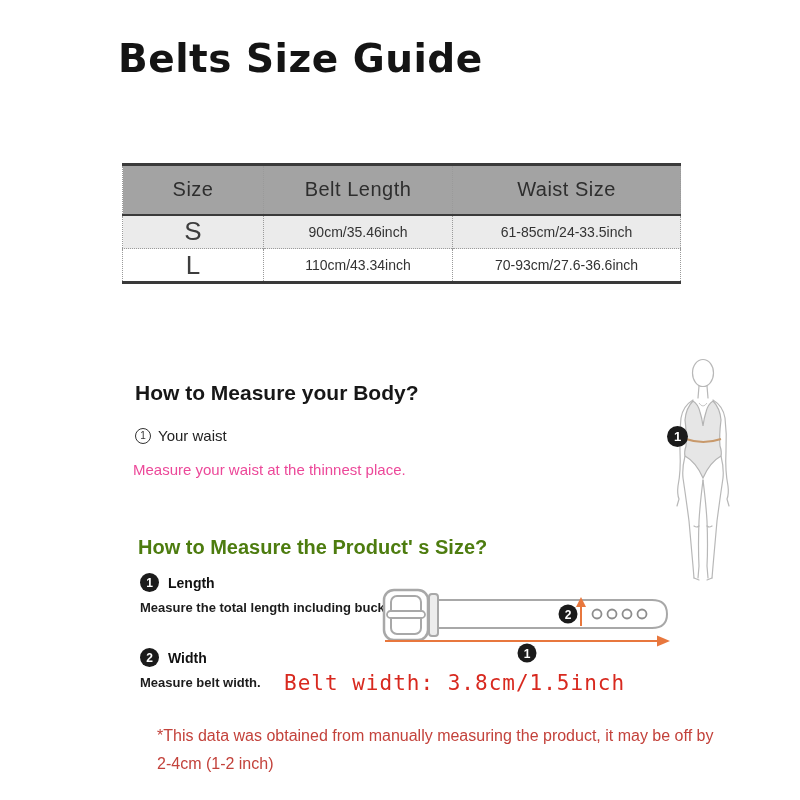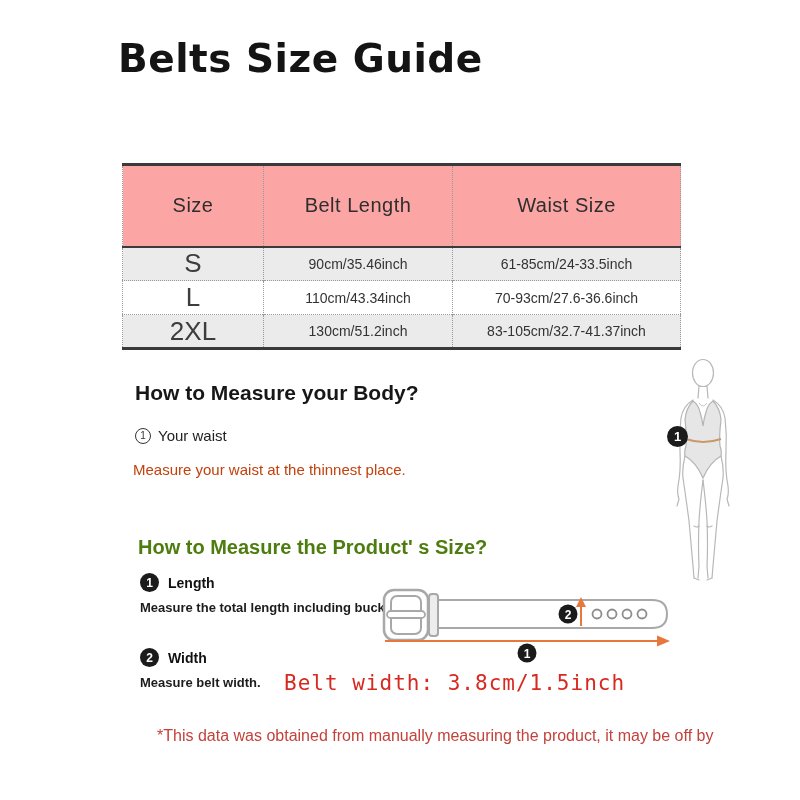--- a/index.html
+++ b/index.html
@@ -16,22 +16,22 @@
   .size-table {
     position:absolute; left:122px; top:163px; width:558px;
     border-collapse:collapse; table-layout:fixed;
     border-top:3px solid #3a3a3a; border-bottom:3px solid #3a3a3a;
     border-left:1px dotted #9a9a9a; border-right:1px dotted #9a9a9a;
   }
   .size-table col.c1 { width:141px; }
   .size-table col.c2 { width:189px; }
   .size-table col.c3 { width:228px; }
   .size-table th {
-    height:82px; font-size:20px; font-weight:400; color:#2e2e2e;
-    border-bottom:2px solid #3a3a3a; background:#fca5a5;
+    height:50px; font-size:20px; font-weight:400; color:#2e2e2e;
+    border-bottom:2px solid #3a3a3a; background:#a3a3a3;
     letter-spacing:0.5px;
   }
   .size-table td {
     height:34px; text-align:center; vertical-align:middle; color:#333;
     font-family:Liberation Sans, sans-serif; font-size:14px;
   }
   .size-table th + th, .size-table td + td { border-left:1px dotted #9a9a9a; }
   .size-table tr.shade td { background:#ebebeb; }
   .size-table tr + tr td { border-top:1px dotted #9a9a9a; }
   .size-table td.size-cell {
@@ -43,21 +43,21 @@
   .body-heading {
     position:absolute; left:135px; top:381px;
     font-size:21px; font-weight:bold; color:#171717;
   }
   .waist-step { position:absolute; left:135px; top:427px; font-size:15px; color:#222;
     display:flex; align-items:center; gap:7px; }
   .circle-marker {
     display:inline-flex; width:16px; height:16px; border:1px solid #333; border-radius:50%;
     align-items:center; justify-content:center; font-size:10px; color:#333; flex:0 0 auto;
   }
-  .waist-instruction { position:absolute; left:133px; top:461px; font-size:15px; color:#c2410c; }
+  .waist-instruction { position:absolute; left:133px; top:461px; font-size:15px; color:#ec4899; }
 
   .product-heading {
     position:absolute; left:138px; top:536px;
     font-size:20px; font-weight:bold; color:#4d7c0f;
   }
   .step-line { position:absolute; display:flex; align-items:center; gap:9px; }
   .step-line.length { left:140px; top:573px; }
   .step-line.width  { left:140px; top:648px; }
   .badge {
     display:inline-flex; width:19px; height:19px; border-radius:50%;
@@ -109,25 +109,20 @@
       <tr class="shade">
         <td class="size-cell">S</td>
         <td>90cm/35.46inch</td>
         <td>61-85cm/24-33.5inch</td>
       </tr>
       <tr>
         <td class="size-cell">L</td>
         <td>110cm/43.34inch</td>
         <td>70-93cm/27.6-36.6inch</td>
       </tr>
-      <tr class="shade">
-        <td class="size-cell">2XL</td>
-        <td>130cm/51.2inch</td>
-        <td>83-105cm/32.7-41.37inch</td>
-      </tr>
     </tbody>
   </table>
 
   <div class="body-heading">How to Measure your Body?</div>
 
   <div class="waist-step">
     <span class="circle-marker">1</span>
     <span>Your waist</span>
   </div>
 
@@ -200,15 +195,16 @@
     <g>
       <circle cx="155" cy="70" r="9.5" fill="#1b1b1b"></circle>
       <text x="155" y="74.5" text-anchor="middle" font-size="12" font-weight="bold" fill="#ffffff" font-family="Liberation Sans, sans-serif">1</text>
     </g>
   </svg>
 
   <div class="belt-width-note">Belt width: 3.8cm/1.5inch</div>
 
   <div class="footnote">
     <div>*This data was obtained from manually measuring the product,  it may be off by</div>
+    <div>2-4cm (1-2 inch)</div>
   </div>
 
 </div>
 
 </body></html>

